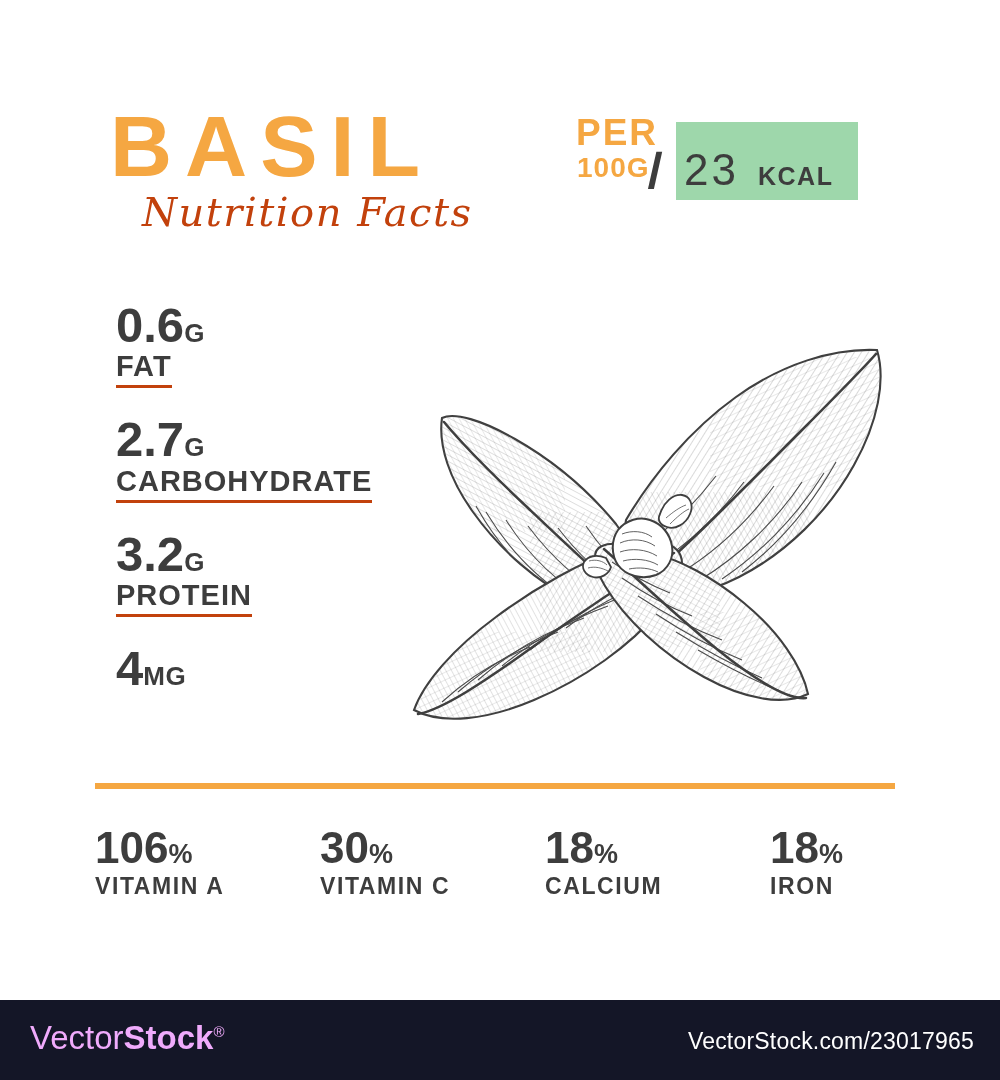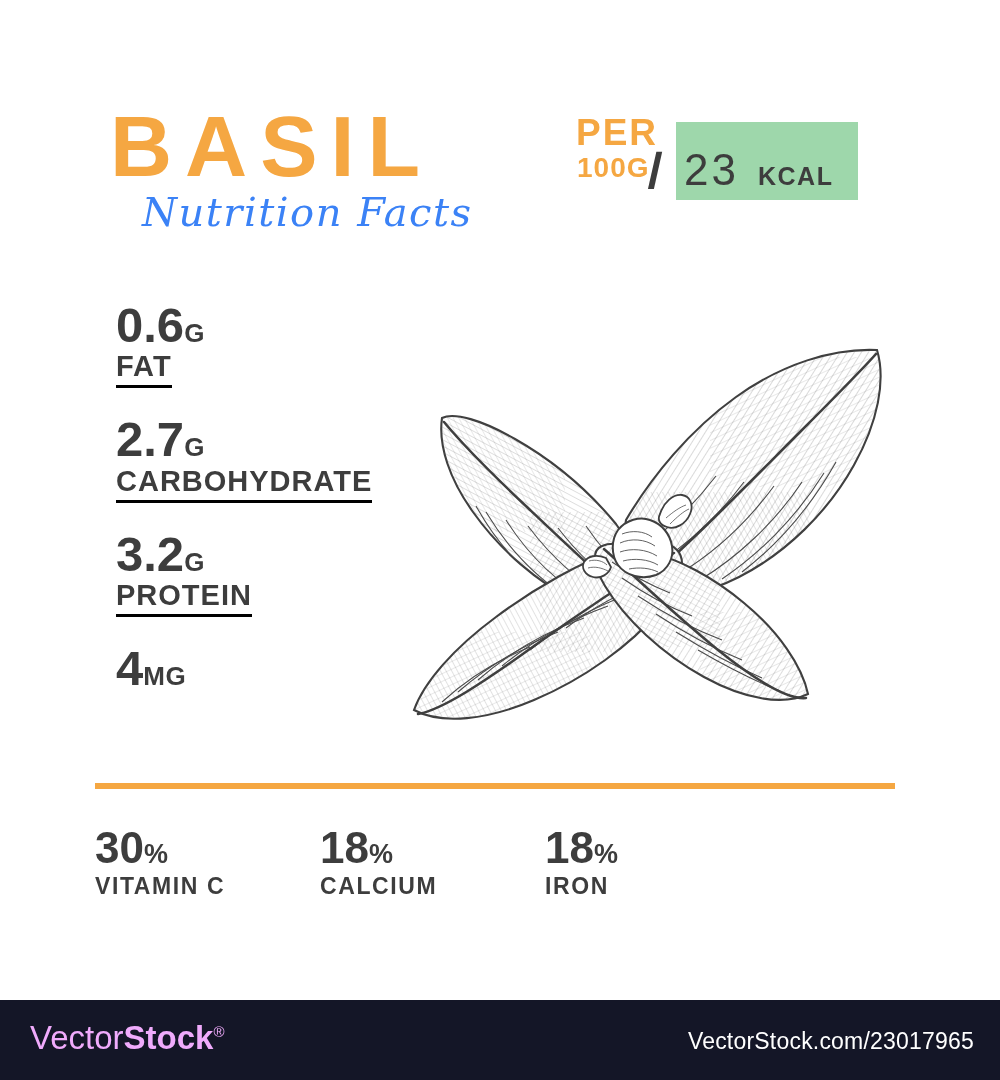--- a/index.html
+++ b/index.html
@@ -38,21 +38,21 @@
     color: #f5a742;
     letter-spacing: 13px;
     line-height: 0.98;
     margin: 0;
     white-space: nowrap;
   }
   #subtitle {
     font-family: "DejaVu Serif", serif;
     font-style: italic;
     font-size: 40px;
-    color: #3b82f6;
+    color: #c2410c;
     letter-spacing: 1.5px;
     margin: 4px 0 0 32px;
     line-height: 1;
     white-space: nowrap;
   }
 
   
   #per-badge {
     position: absolute;
     left: 576px;
@@ -140,21 +140,21 @@
     font-weight: bold;
     letter-spacing: 0.5px;
   }
   .macro-name {
     display: inline-block;
     font-size: 29px;
     font-weight: bold;
     color: #3d3d3d;
     letter-spacing: 1px;
     line-height: 1.1;
-    border-bottom: 3px solid #000000;
+    border-bottom: 3px solid #c2410c;
     padding-bottom: 2px;
     margin-top: 1px;
     white-space: nowrap;
   }
 
   
   #basil-illustration {
     position: absolute;
     left: 330px;
     top: 262px;
@@ -432,20 +432,24 @@
           </g>
         </g>
       </g>
     </svg>
   </div>
 
   <div id="divider"></div>
 
   <div id="vitamin-row">
 
+    <div class="vitamin-col">
+      <div class="vitamin-value"><span>106</span><span class="vitamin-pct">%</span></div>
+      <div class="vitamin-name">VITAMIN A</div>
+    </div>
 
     <div class="vitamin-col">
       <div class="vitamin-value"><span>30</span><span class="vitamin-pct">%</span></div>
       <div class="vitamin-name">VITAMIN C</div>
     </div>
 
     <div class="vitamin-col">
       <div class="vitamin-value"><span>18</span><span class="vitamin-pct">%</span></div>
       <div class="vitamin-name">CALCIUM</div>
     </div>

